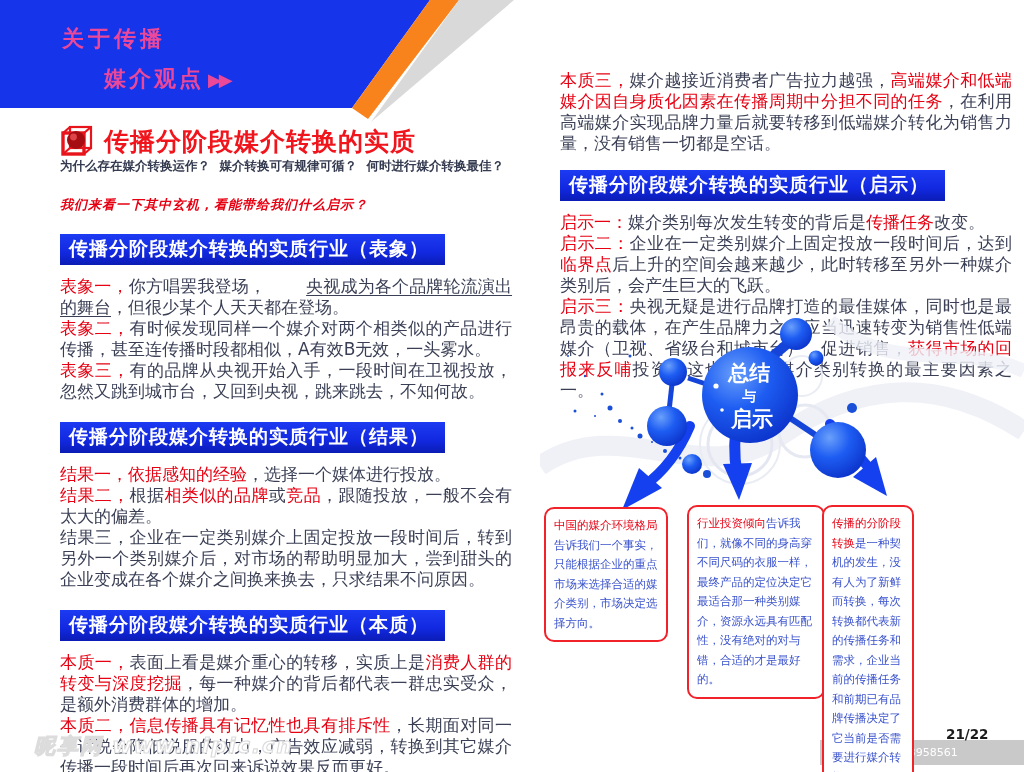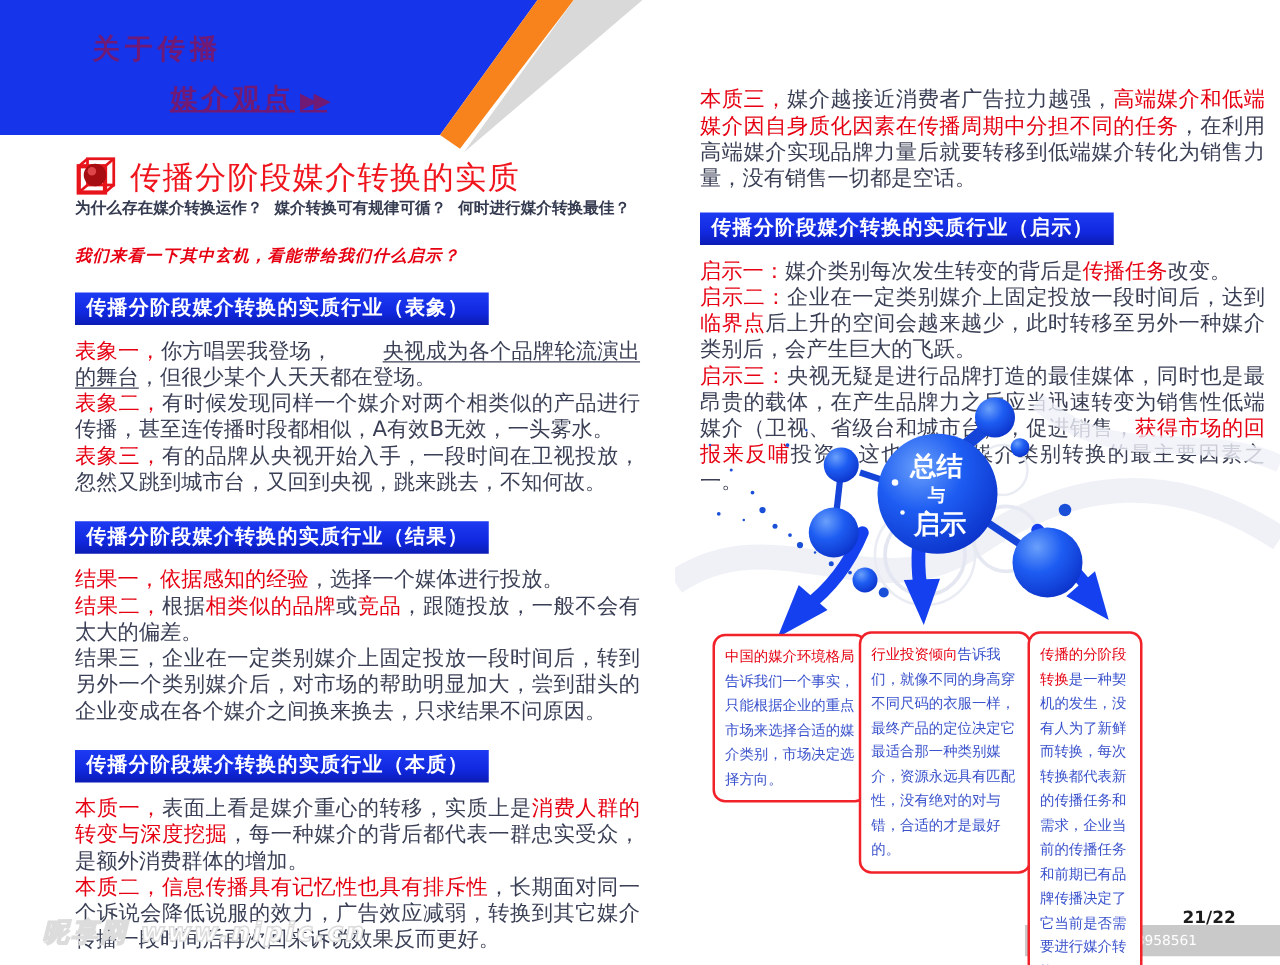--- a/index.html
+++ b/index.html
@@ -6,44 +6,44 @@
     --banner-blue:#1634ea; --banner-orange:#f8821c; --banner-gray:#d9d9d9;
     --bar-blue:#1128e0; --title-red:#f0141c; --red:#e60012;
     --body:#3a3f55; --box-text:#3a52cc; --diag-blue:#1544e6;
   }
   *{margin:0;padding:0;box-sizing:border-box;}
   html,body{background:#fff;}
   .page{position:relative;width:1024px;height:772px;background:#ffffff;overflow:hidden;
          font-family:"DejaVu Sans","Liberation Sans",sans-serif;}
   
   .banner-svg{position:absolute;left:0;top:0;}
-  .banner-text{position:absolute;left:74px;top:24px;color:#701a75;z-index:2;}
+  .banner-text{position:absolute;left:62px;top:24px;color:#ec4899;z-index:2;}
   .banner-line1{font-size:22px;font-weight:bold;letter-spacing:4px;}
-  .banner-line2{font-size:22px;font-weight:bold;letter-spacing:3px;margin:10px 0 0 62px;text-decoration:underline;}
+  .banner-line2{font-size:22px;font-weight:bold;letter-spacing:3px;margin:10px 0 0 42px;}
   .banner-arrows{font-size:18px;letter-spacing:-3px;margin-left:4px;}
   
   .col-left{position:absolute;left:60px;top:124px;width:452px;}
   .col-right{position:absolute;left:560px;top:70px;width:452px;}
   .title-row{display:flex;align-items:center;gap:10px;}
-  .main-title{font-size:25px;font-weight:normal;color:var(--title-red);letter-spacing:1px;}
+  .main-title{font-size:25px;font-weight:bold;color:var(--title-red);letter-spacing:1px;}
   .questions{display:flex;justify-content:space-between;width:444px;
              font-size:12.5px;font-weight:bold;color:#343a4f;}
   .intro{margin-top:21px;font-family:"DejaVu Serif","Liberation Serif",serif;
          font-style:italic;font-weight:bold;color:var(--red);font-size:13px;letter-spacing:1px;}
   .sec-bar{display:inline-block;margin-top:20px;background:linear-gradient(180deg,#1d3bf2 0%,var(--bar-blue) 60%,#0b1cb4 100%);
-           color:#fff;font-size:16px;font-weight:bold;padding:2px 16px 3px 9px;letter-spacing:1px;}
+           color:#fff;font-size:19px;font-weight:bold;padding:2px 16px 3px 9px;letter-spacing:1px;}
   .para{margin-top:11px;font-size:17px;line-height:21px;color:var(--body);text-align:justify;}
   .para + .para{margin-top:0;}
   .r{color:var(--red);}
   .u{text-decoration:underline;text-underline-offset:3px;margin-left:40px;}
   
   .diagram-svg{position:absolute;left:540px;top:316px;z-index:1;}
   .note-box{position:absolute;z-index:3;background:#fff;border:2px solid #f2222a;border-radius:10px;
             padding:7px 8px;font-size:11.5px;line-height:19.5px;color:var(--box-text);}
-  .nb1{left:570px;top:507px;width:124px;}
+  .nb1{left:544px;top:507px;width:124px;}
   .nb2{left:687px;top:505px;width:138px;}
   .nb3{left:822px;top:505px;width:92px;}
   
   .watermark{position:absolute;left:34px;top:732px;font-size:21px;font-weight:bold;font-style:italic;
              color:#fff;-webkit-text-stroke:1.2px #dcdcdc;letter-spacing:2px;}
   .id-box{position:absolute;left:820px;top:740px;width:204px;height:25px;line-height:25px;
           background:#c9c9c9;color:#fff;font-size:11px;text-align:center;z-index:2;}
   .page-num{position:absolute;left:946px;top:726px;font-size:13.5px;font-weight:600;color:#1c1c1c;z-index:3;}
 </style>
 </head>

